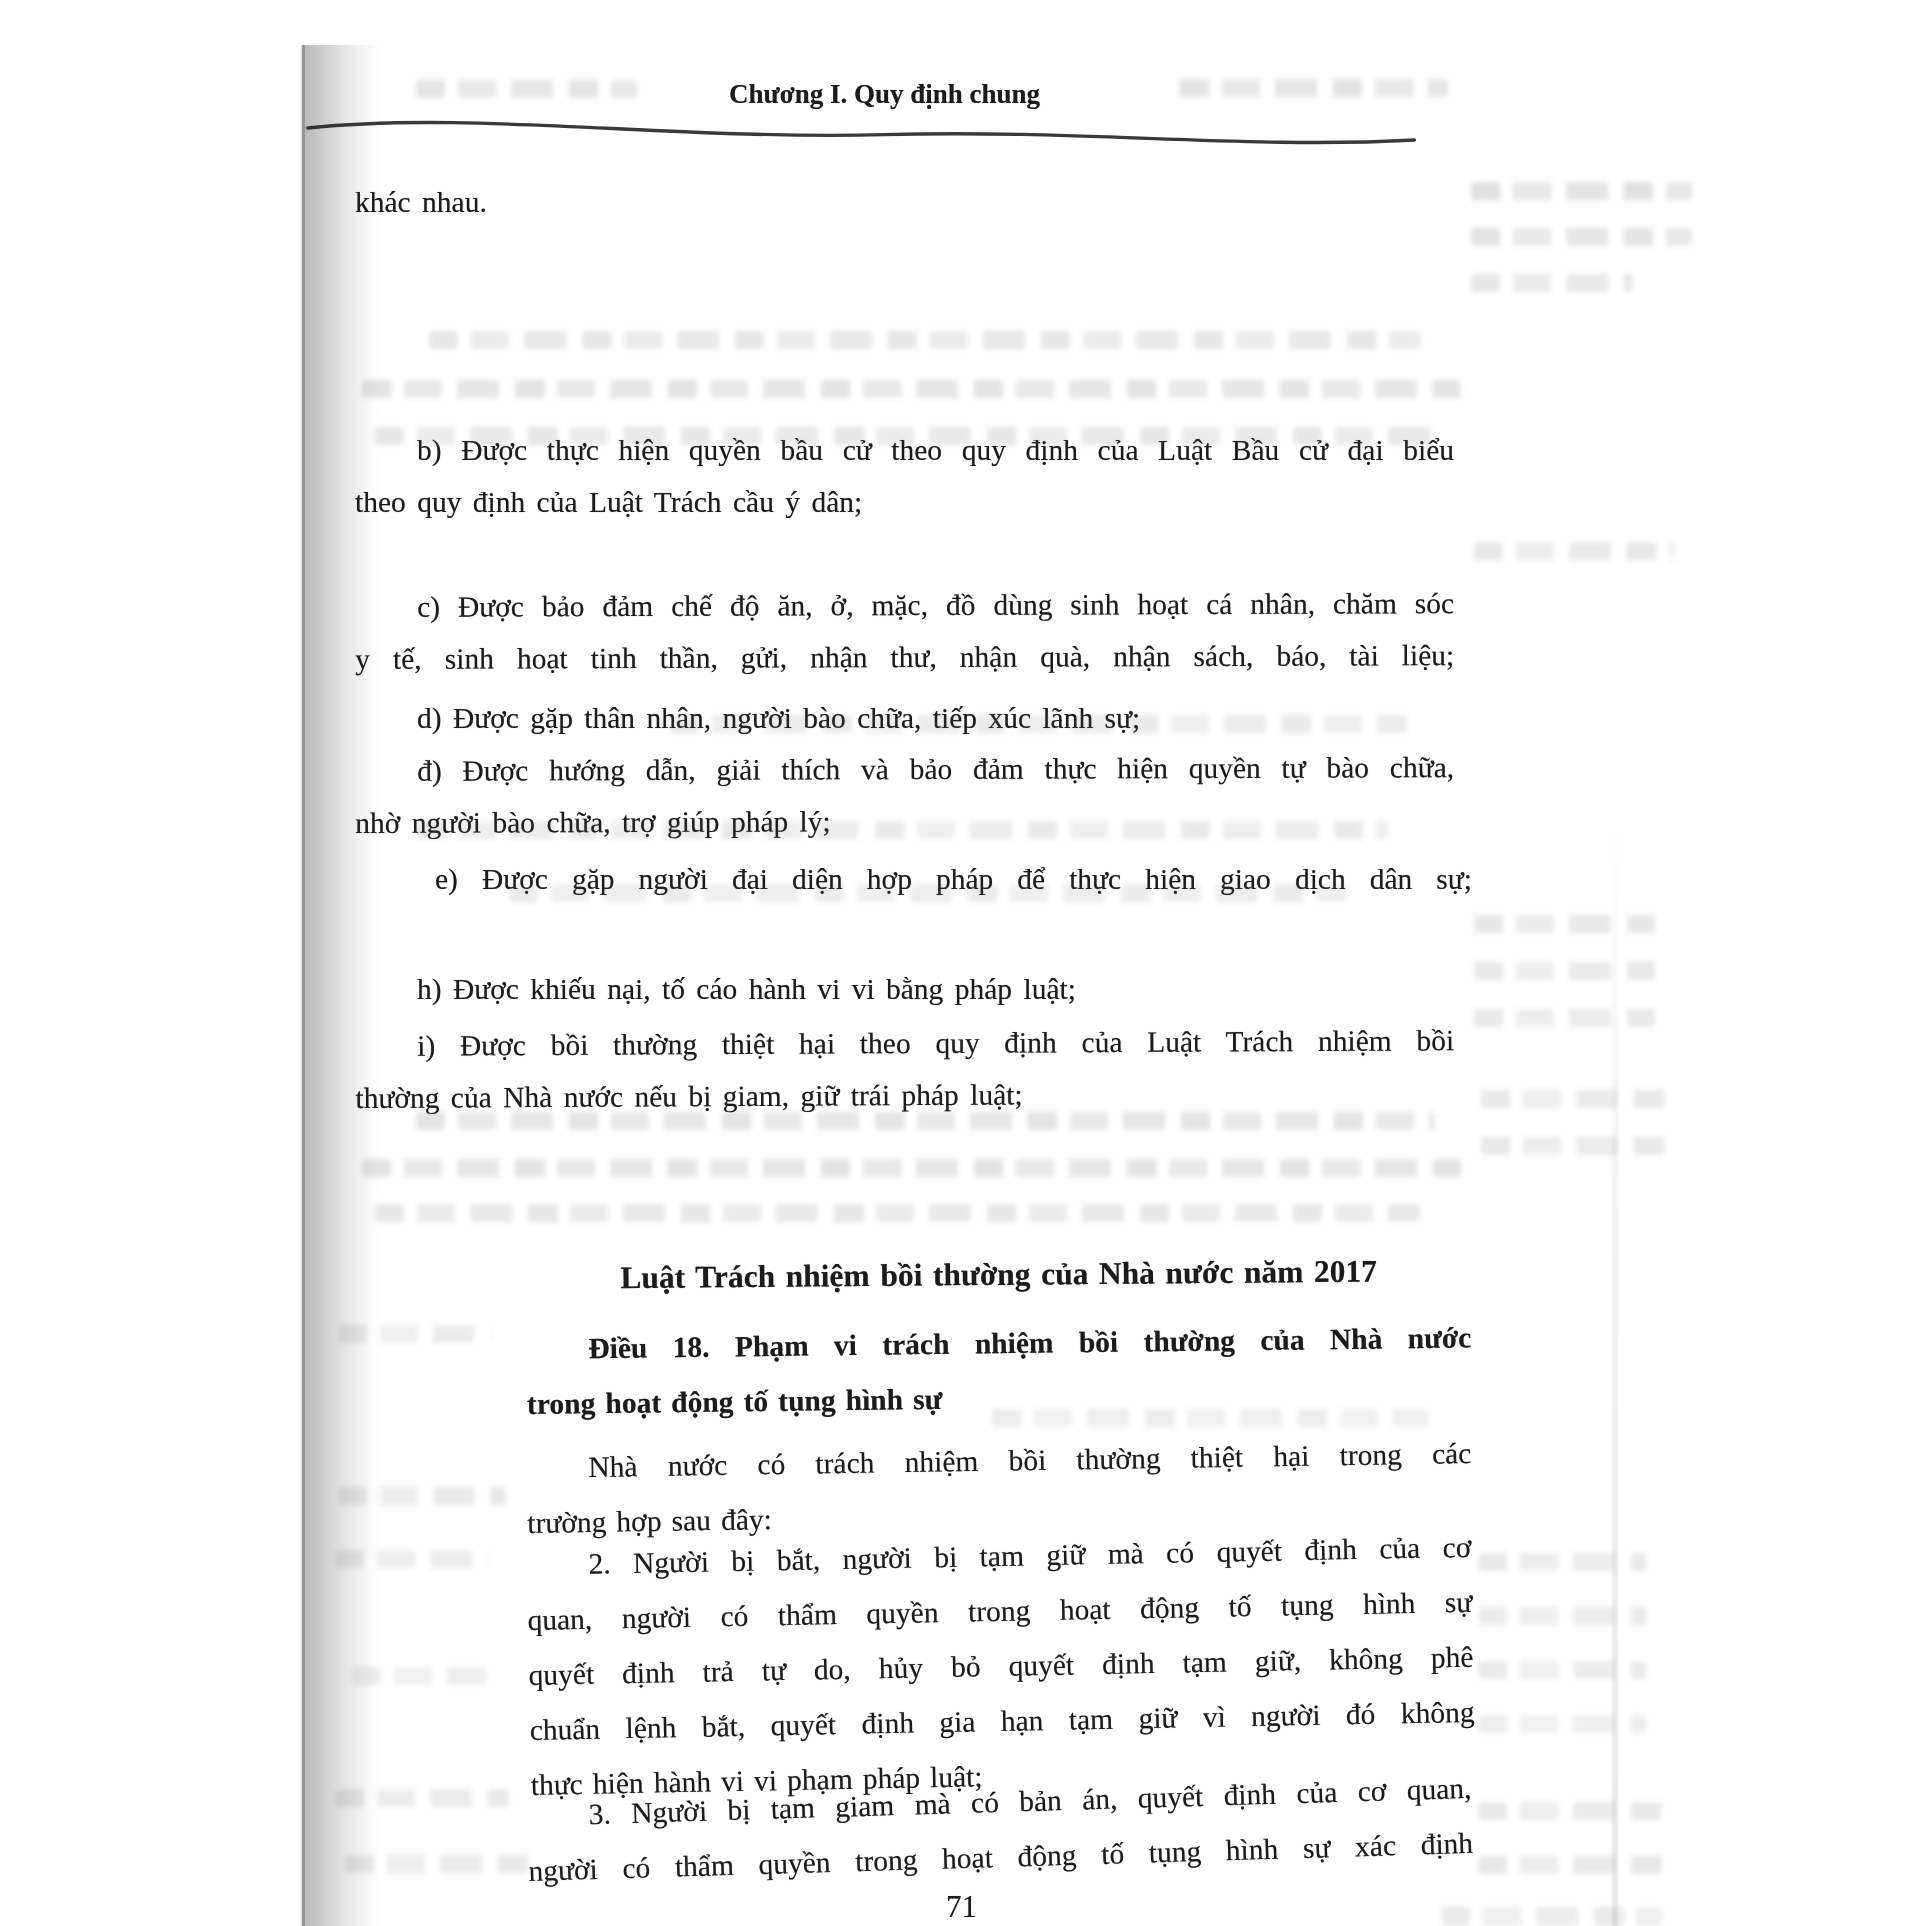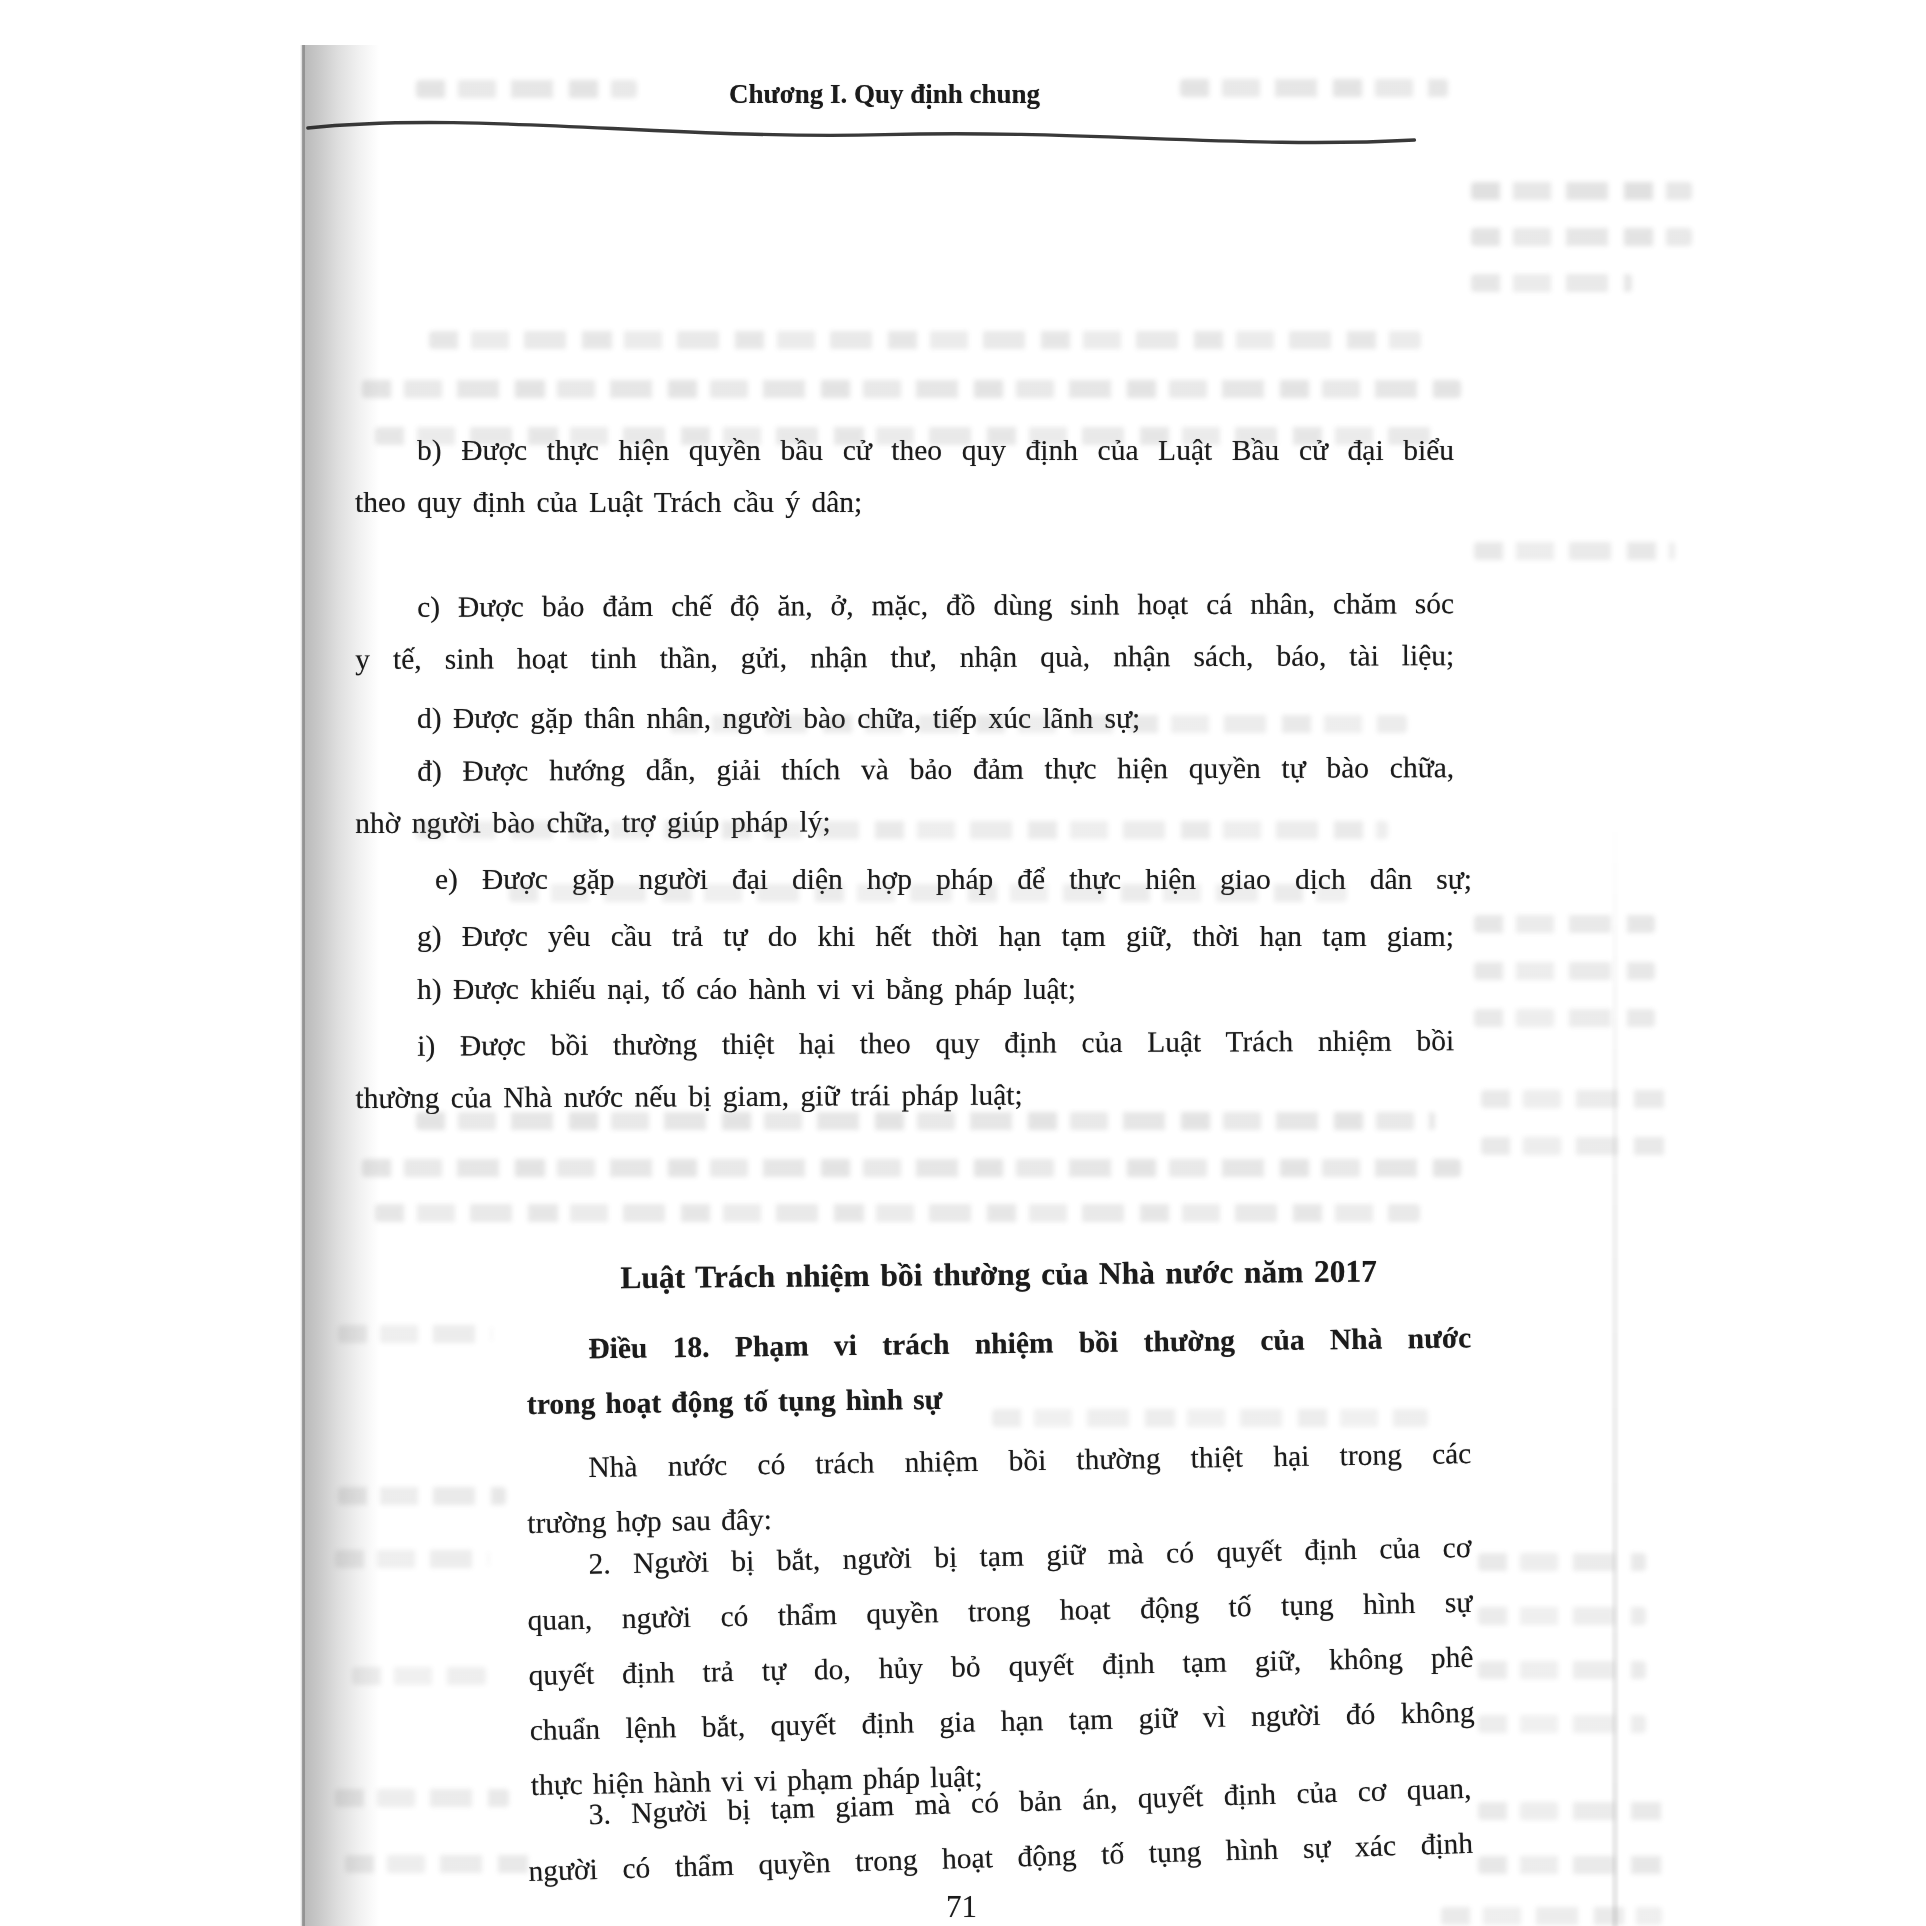--- a/index.html
+++ b/index.html
@@ -65,20 +65,21 @@
 
   <div class="edge"></div>
   <div class="right-edge"></div>
 
   <div class="rheader">Chương I. Quy định chung</div>
   <svg class="hline" width="1139" height="60" viewBox="0 0 1700 90">
     <path d="M15,30 C260,4 560,48 880,40 C1180,32 1420,62 1675,48" stroke="#1e1e1e" stroke-width="5" fill="none" opacity="0.88" stroke-linecap="round"></path>
   </svg>
 
   <div class="para" style="left:355px;top:131px;width:1099px;">
+    <div class="l">khác nhau.</div>
   </div>
 
   <div class="para" style="left:355px;top:379px;width:1099px;">
     <div class="j in">b) Được thực hiện quyền bầu cử theo quy định của Luật Bầu cử đại biểu</div>
     <div class="l">theo quy định của Luật Trách cầu ý dân;</div>
   </div>
 
   <div class="para" style="left:355px;top:536px;width:1099px;transform:rotate(-0.2deg);">
     <div class="j in">c) Được bảo đảm chế độ ăn, ở, mặc, đồ dùng sinh hoạt cá nhân, chăm sóc</div>
     <div class="j">y tế, sinh hoạt tinh thần, gửi, nhận thư, nhận quà, nhận sách, báo, tài liệu;</div>
@@ -90,23 +91,20 @@
 
   <div class="para" style="left:355px;top:700px;width:1099px;transform:rotate(-0.2deg);">
     <div class="j in">đ) Được hướng dẫn, giải thích và bảo đảm thực hiện quyền tự bào chữa,</div>
     <div class="l">nhờ người bào chữa, trợ giúp pháp lý;</div>
   </div>
 
   <div class="para" style="left:373px;top:808px;width:1099px;">
     <div class="j in">e) Được gặp người đại diện hợp pháp để thực hiện giao dịch dân sự;</div>
   </div>
 
-  <div class="para" style="left:355px;top:865px;width:1099px;">
-    <div class="j in">g) Được yêu cầu trả tự do khi hết thời hạn tạm giữ, thời hạn tạm giam;</div>
-  </div>
 
   <div class="para" style="left:355px;top:918px;width:1099px;">
     <div class="l in">h) Được khiếu nại, tố cáo hành vi vi bằng pháp luật;</div>
   </div>
 
   <div class="para" style="left:355px;top:975px;width:1099px;transform:rotate(-0.3deg);">
     <div class="j in">i) Được bồi thường thiệt hại theo quy định của Luật Trách nhiệm bồi</div>
     <div class="l">thường của Nhà nước nếu bị giam, giữ trái pháp luật;</div>
   </div>
 

